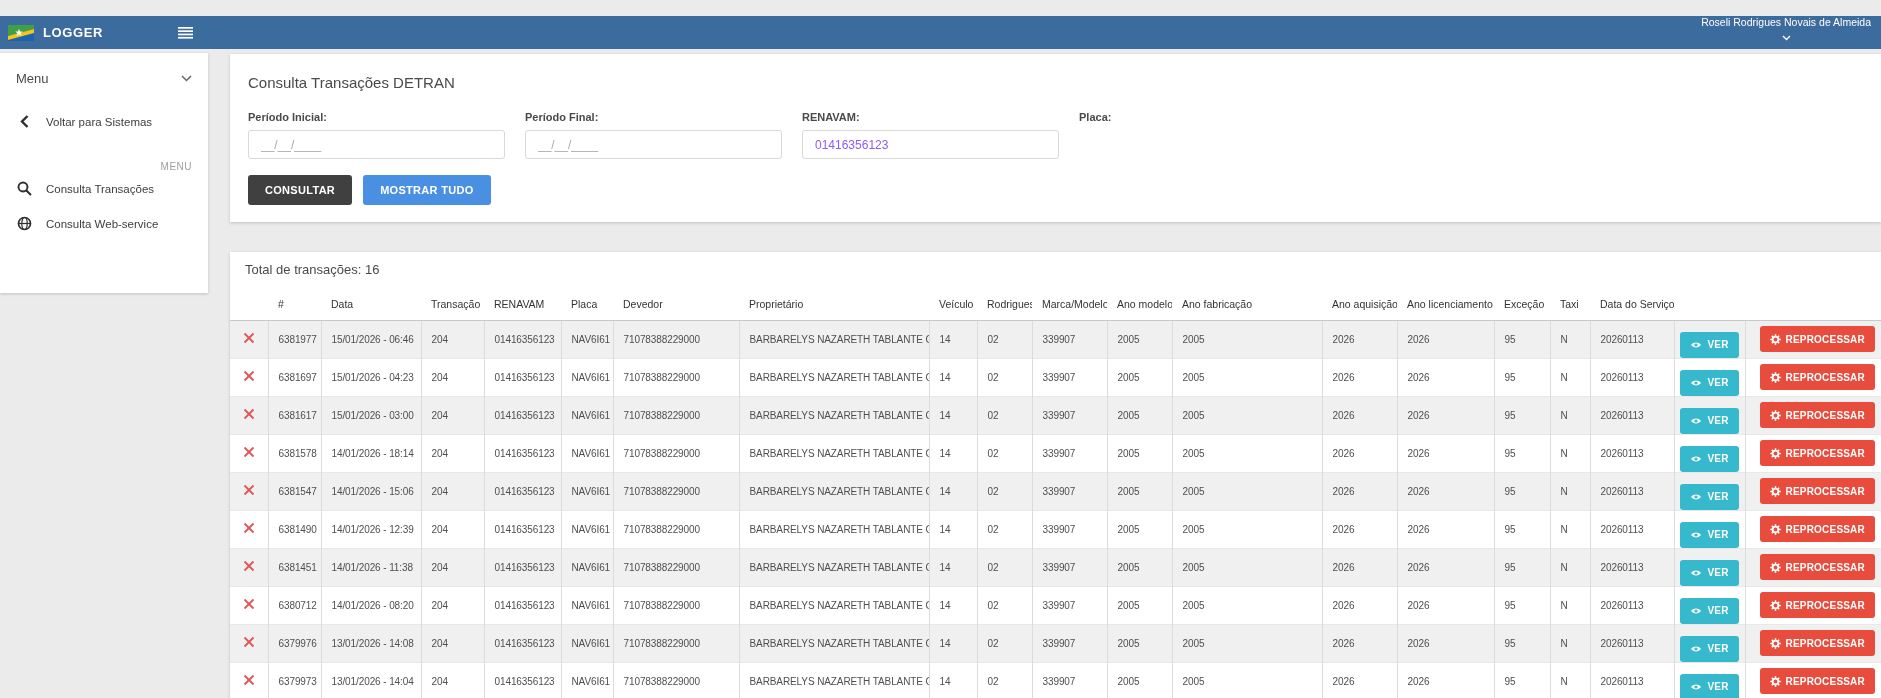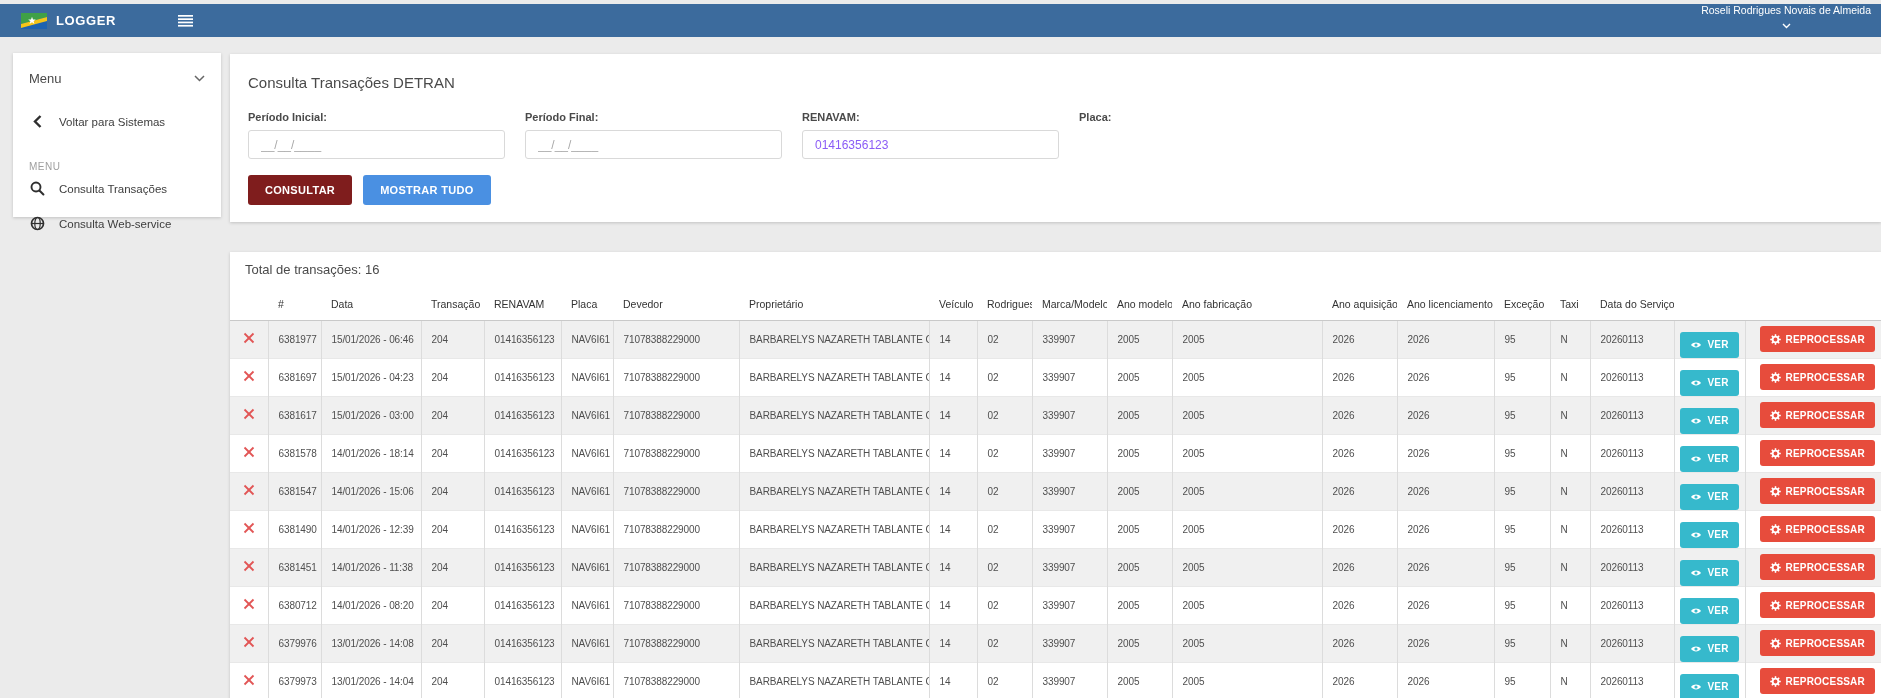--- a/index.html
+++ b/index.html
@@ -3,53 +3,53 @@
 <meta charset="utf-8">
 <style>
   * { box-sizing: border-box; }
   html,body { margin:0; padding:0; }
   body {
     width:1881px; height:698px; overflow:hidden; position:relative;
     background:#ebebeb;
     font-family:"Liberation Sans","DejaVu Sans",sans-serif;
   }
   
-  .topbar { position:absolute; top:4px; left:0; right:0; height:33px; background:#3c6b9d;
-            display:flex; align-items:center; color:#fff; z-index:5;padding-left:13px; }
+  .topbar { position:absolute; top:16px; left:0; right:0; height:33px; background:#3c6b9d;
+            display:flex; align-items:center; color:#fff; z-index:5; }
   .logo { margin-left:8px; display:flex; align-items:center; }
   .app-title { font-size:13px; font-weight:bold; letter-spacing:.6px; margin-left:9px; }
   .burger { position:absolute; left:172px; top:0; height:33px; display:flex; align-items:center;
             background:none; border:none; padding:0 6px; cursor:pointer; }
   .user { position:absolute; right:10px; top:0; height:33px; display:flex; align-items:center;
           gap:7px; font-size:10.5px; color:#fff; cursor:pointer;flex-direction:column; }
   
   .card { position:absolute; background:#fff; box-shadow:0 1px 3px rgba(0,0,0,.18); }
   
-  .sidebar { left:13px; top:53px; width:208px; height:164px; }
+  .sidebar { left:0; top:53px; width:208px; height:240px;text-align:right; }
   .menu-head { display:flex; justify-content:space-between; align-items:center;
                padding:18px 16px 0 16px; font-size:13px; color:#4a4a4a; cursor:pointer; }
   .side-item { display:flex; align-items:center; gap:13px; padding:0 16px;
                font-size:11.5px; color:#3d3d3d; cursor:pointer; height:15px; }
   .voltar { margin-top:28px; }
   .section-label { margin-top:32px; padding:0 16px; font-size:10px; color:#9e9e9e; letter-spacing:.5px; }
   .mi1 { margin-top:9px; }
   .mi2 { margin-top:20px; }
   .side-icon { width:17px; display:flex; justify-content:center; }
   
   .form-card { left:230px; top:54px; width:1651px; height:168px; }
   .form-title { margin:20px 0 0 18px; font-size:15px; font-weight:400; color:#4a4a4a; }
   .fields { display:flex; gap:20px; margin:20px 0 0 18px; }
   .field label { display:block; font-size:11px; font-weight:bold; color:#4a4a4a; margin-bottom:7px; }
   .field input { width:257px; height:29px; border:1px solid #d9d9d9; border-radius:3px;
                  padding:0 12px; font-size:12px; color:#8b5cf6; outline:none; }
   .field input::placeholder { color:#a9a9a9; }
   .form-btns { display:flex; gap:11px; margin:16px 0 0 18px; }
   .btn { height:30px; border:none; border-radius:3px; color:#fff; font-size:11px; font-weight:bold;
          padding:0 17px; letter-spacing:.3px; cursor:pointer; }
-  .btn-consultar { background:#7f1d1d; }
+  .btn-consultar { background:#404040; }
   .btn-mostrar   { background:#4a90e2; }
   
   .table-card { left:230px; top:252px; width:1651px; height:560px; overflow:hidden; }
   .summary { padding:10px 15px 12px 15px; font-size:13px; color:#4a4a4a; }
   table { border-collapse:collapse; table-layout:fixed; width:1659px; }
   thead th { height:31px; font-size:10.5px; font-weight:400; color:#333; text-align:left;
              padding:0 10px; border-bottom:1px solid #c9c9c9; white-space:nowrap; overflow:hidden; }
   tbody tr { border-top:1px solid #e8e8e8; }
   tbody tr:nth-child(odd) { background:#f0f0f0; }
   tbody td { height:37.5px; font-size:10px; color:#4f4f4f; padding:0 10px;

